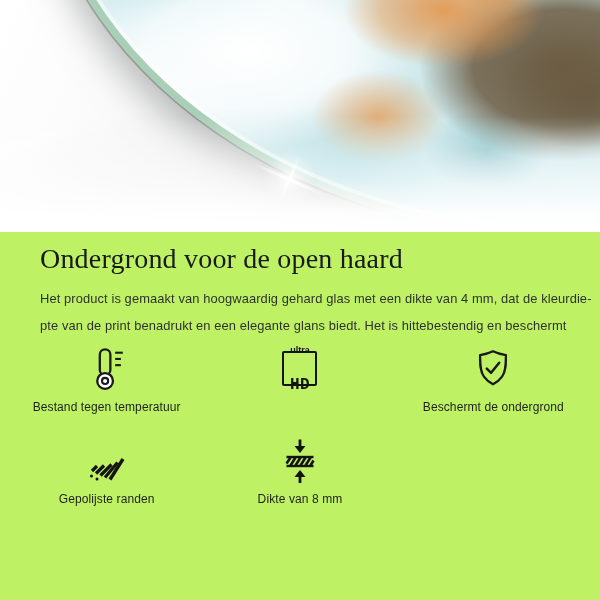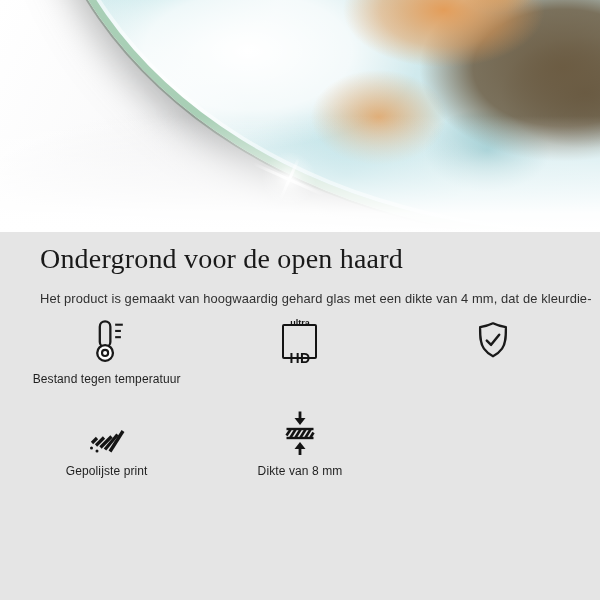--- a/index.html
+++ b/index.html
@@ -3,21 +3,21 @@
 <meta charset="utf-8">
 <style>
   * { margin:0; padding:0; box-sizing:border-box; }
   html,body { width:600px; height:600px; }
   body {
     font-family:"Liberation Sans", sans-serif;
     background:#ffffff;
     color:#1f1f1f;
     overflow:hidden;
   }
-  .page { width:600px; height:600px; position:relative; background:#e5e5e5; }
+  .page { width:600px; height:600px; position:relative; background:#bef264; }
 
   
   .photo {
     position:relative; width:600px; height:232px; overflow:hidden;
     background:
       radial-gradient(420px 210px at 38% 108%, #e3e3e5 0%, rgba(227,227,229,0) 70%),
       linear-gradient(115deg, #ffffff 0%, #f7f7f8 40%, #ededef 85%, #f3f3f4 100%);
   }
   .disc {
     position:absolute; left:35px; top:-600px; width:1100px; height:840px;
@@ -88,40 +88,41 @@
     margin-top:8px; font-size:12px; color:#1f1f1f; letter-spacing:0.1px;
     white-space:nowrap;
   }
   .uhd {
     width:35px; height:35px; border:2.5px solid #141414; border-radius:2px;
     display:flex; flex-direction:column; align-items:center; justify-content:center;
     color:#141414;
     gap:24px;
   }
   .uhd .u-top { font-size:9px; font-weight:700; line-height:10px; }
-  .uhd .u-bot { font-size:14px; font-weight:800; line-height:13px; letter-spacing:0.3px; }
+  .uhd .u-bot { font-size:16px; font-weight:800; line-height:13px; letter-spacing:0.3px;font-family:Liberation Mono, monospace; }
   svg { display:block; }
 </style>
 </head>
 <body>
 
 <div class="page">
 
   <section class="photo">
     <div class="disc"></div>
     <div class="fade"></div>
     <div class="sparkle"></div>
   </section>
 
   <h1>
     <span>Ondergrond voor de open haard</span>
   </h1>
 
   <div class="desc">
     <div>Het product is gemaakt van hoogwaardig gehard glas met een dikte van 4 mm, dat de kleurdie-</div>
+    <div>pte van de print benadrukt en een elegante glans biedt. Het is hittebestendig en beschermt</div>
   </div>
 
   <section class="features">
 
     <div class="feature">
       <div class="icon-wrap">
         <svg width="44" height="46" viewBox="0 0 44 48" fill="none" stroke="#1a1a1a">
           <rect x="14.5" y="3.5" width="11" height="27" rx="5.5" stroke-width="2.4"></rect>
           <circle cx="20" cy="36.5" r="8.2" fill="#ffffff" stroke-width="2.4"></circle>
           <circle cx="20" cy="36.5" r="3.2" stroke-width="2.2"></circle>
@@ -142,36 +143,37 @@
       </div>
     </div>
 
     <div class="feature">
       <div class="icon-wrap">
         <svg width="40" height="42" viewBox="0 0 40 44" fill="none" stroke="#1a1a1a" stroke-linejoin="round">
           <path d="M20 3.5 C24 5.5 29 6.8 33.5 7.5 C33.5 16 33.8 24 29.5 30 C26.9 33.6 23.4 36.3 20 38 C16.6 36.3 13.1 33.6 10.5 30 C6.2 24 6.5 16 6.5 7.5 C11 6.8 16 5.5 20 3.5 Z" stroke-width="2.4"></path>
           <path d="M13.5 21.5 L18 26 L26.5 15.5" stroke-width="2.6" stroke-linecap="round"></path>
         </svg>
       </div>
+      <div class="label">Beschermt de ondergrond</div>
     </div>
 
 
     <div class="feature">
       <div class="icon-wrap">
         <svg width="42" height="42" viewBox="0 0 42 42" fill="none" stroke="#141414">
           <path d="M6 31 L11 26" stroke-width="3.2"></path>
           <path d="M10 33.5 L18 25.5" stroke-width="3.2"></path>
           <path d="M14.5 35.5 L25.5 24.5" stroke-width="3.2"></path>
           <path d="M19 37.5 L31.5 22.5" stroke-width="3.2"></path>
           <path d="M24 39.5 L37 19" stroke-width="3.4"></path>
           <circle cx="5.5" cy="36" r="1.5" fill="#141414" stroke="none"></circle>
           <circle cx="11" cy="39" r="1.5" fill="#141414" stroke="none"></circle>
         </svg>
       </div>
-      <div class="label">Gepolijste print</div>
+      <div class="label">Gepolijste randen</div>
     </div>
 
     <div class="feature">
       <div class="icon-wrap">
         <svg width="36" height="46" viewBox="0 0 36 46" fill="none" stroke="#141414">
           <path d="M18 1.5 V8.5" stroke-width="2.8"></path>
           <polygon points="12.5,8 23.5,8 18,15" fill="#141414" stroke="none"></polygon>
           <path d="M4.5 19 H31.5" stroke-width="2.4"></path>
           <path d="M4.5 28 H31.5" stroke-width="2.4"></path>
           <path d="M4.5 25.5 L8.5 19.5" stroke-width="2.6"></path>

